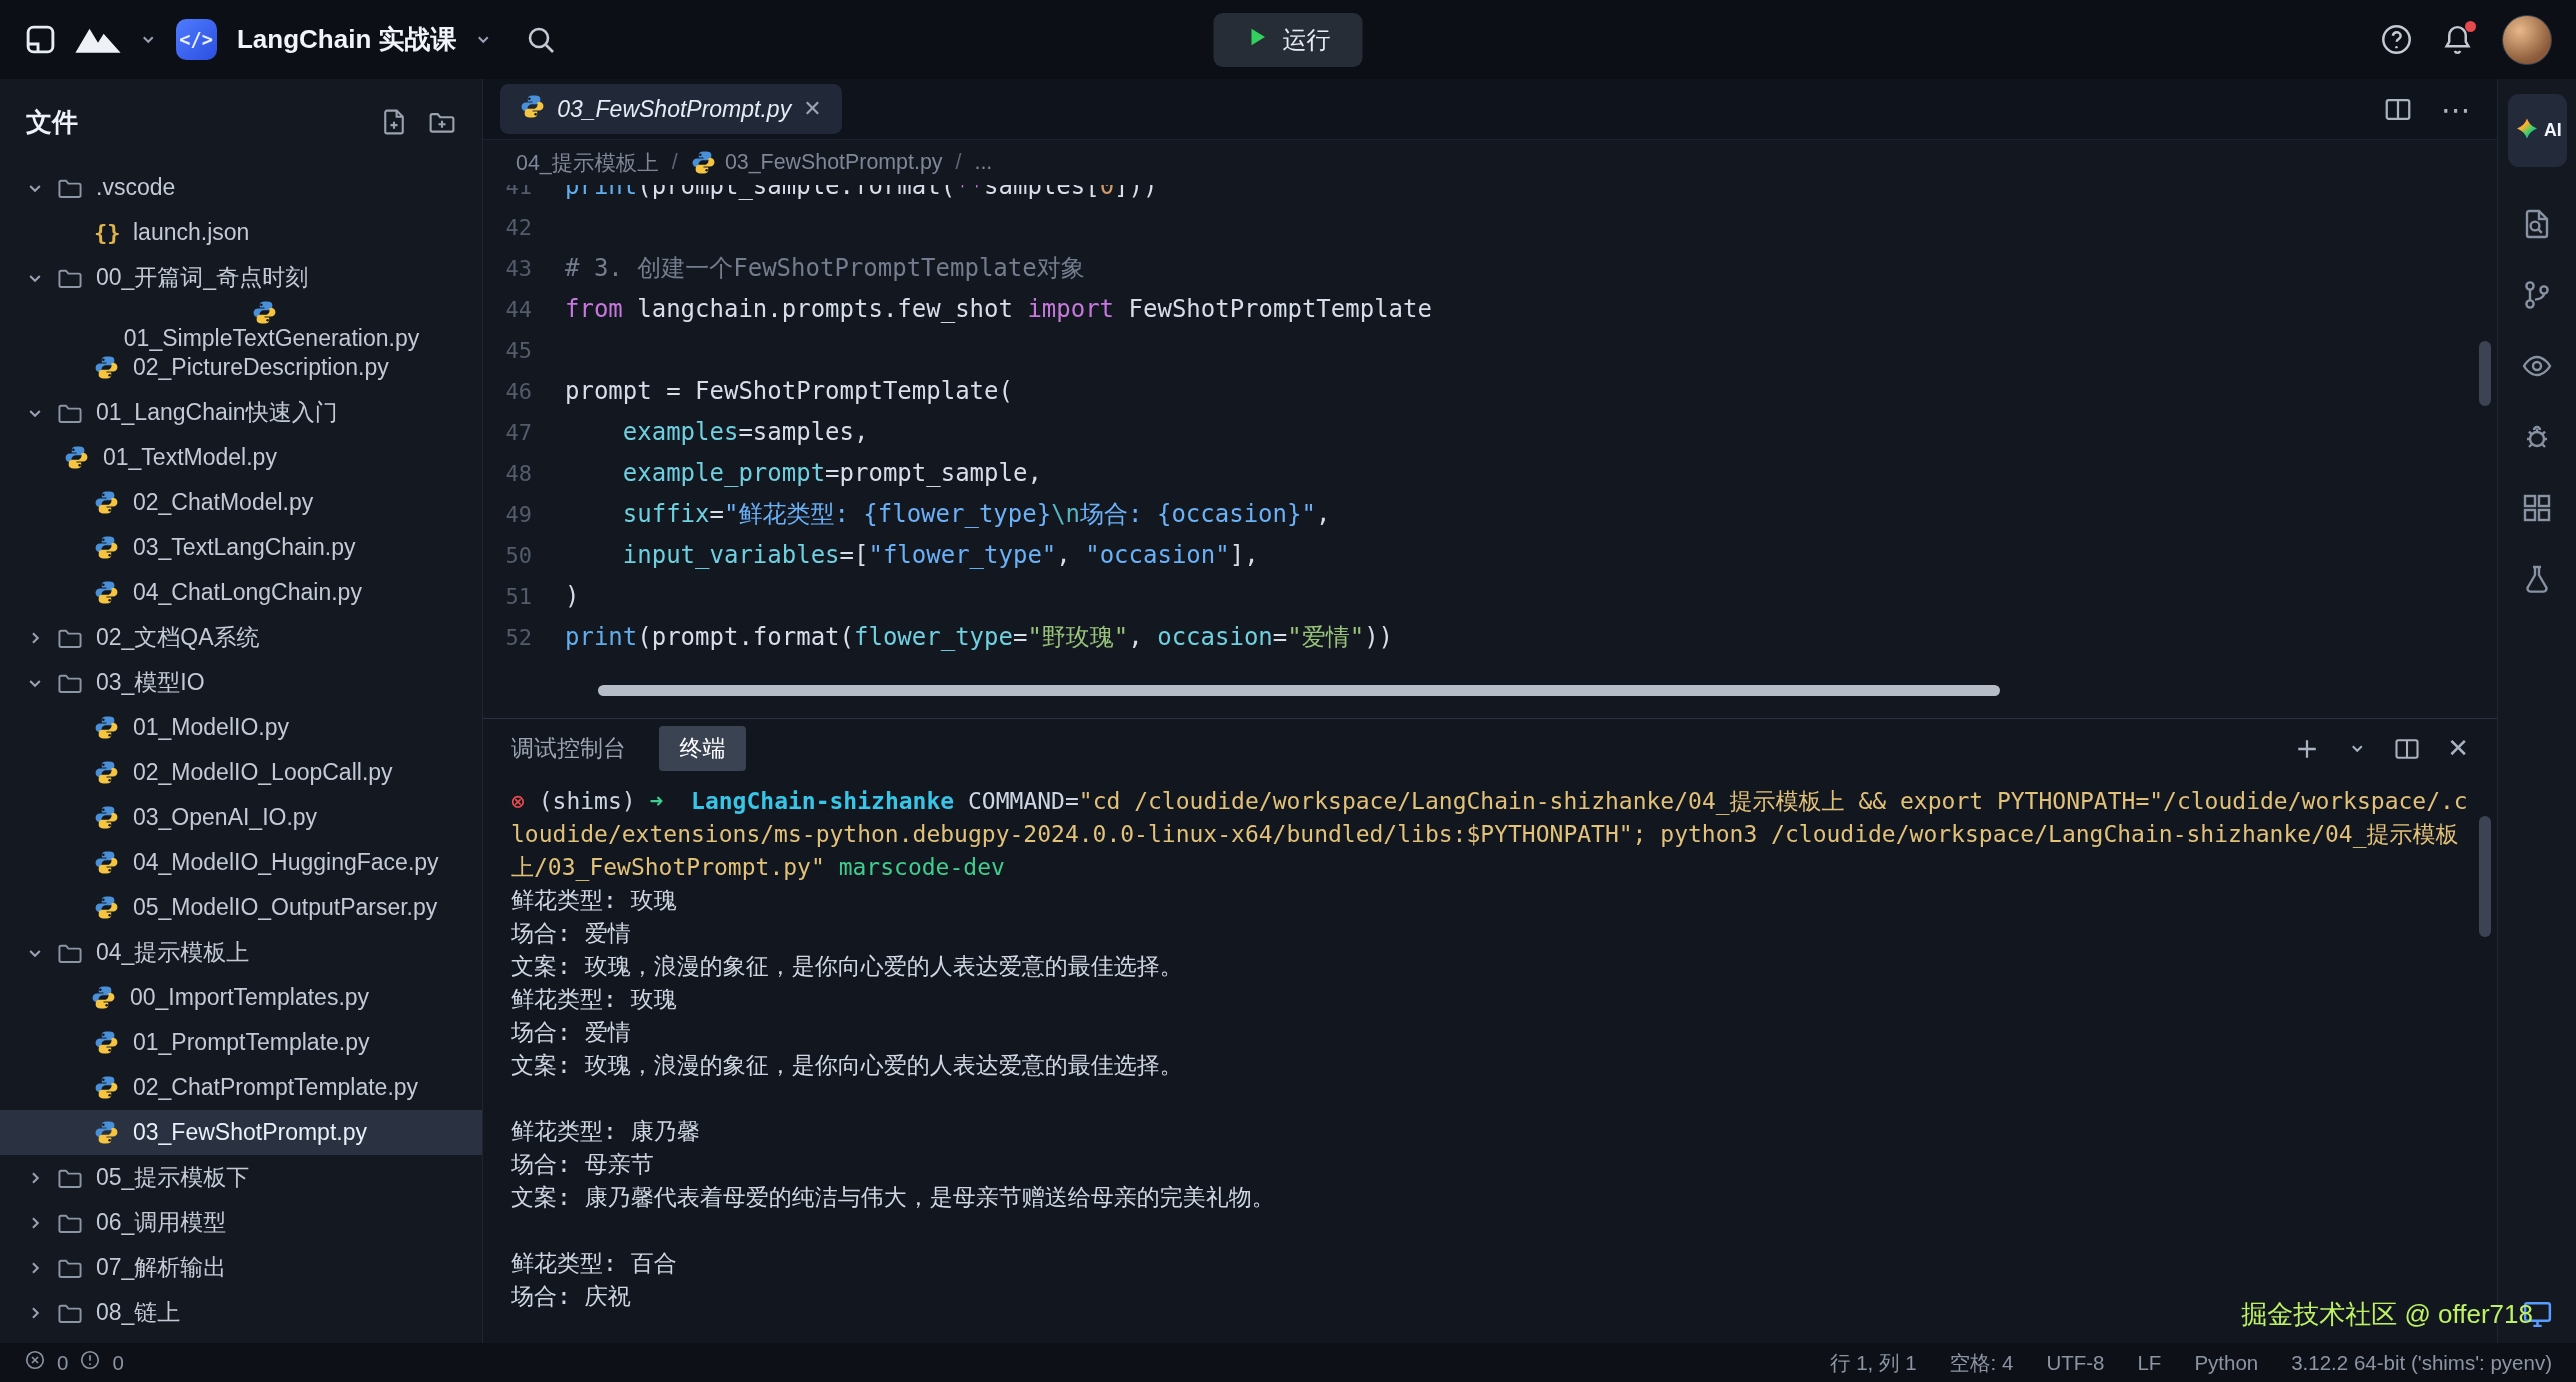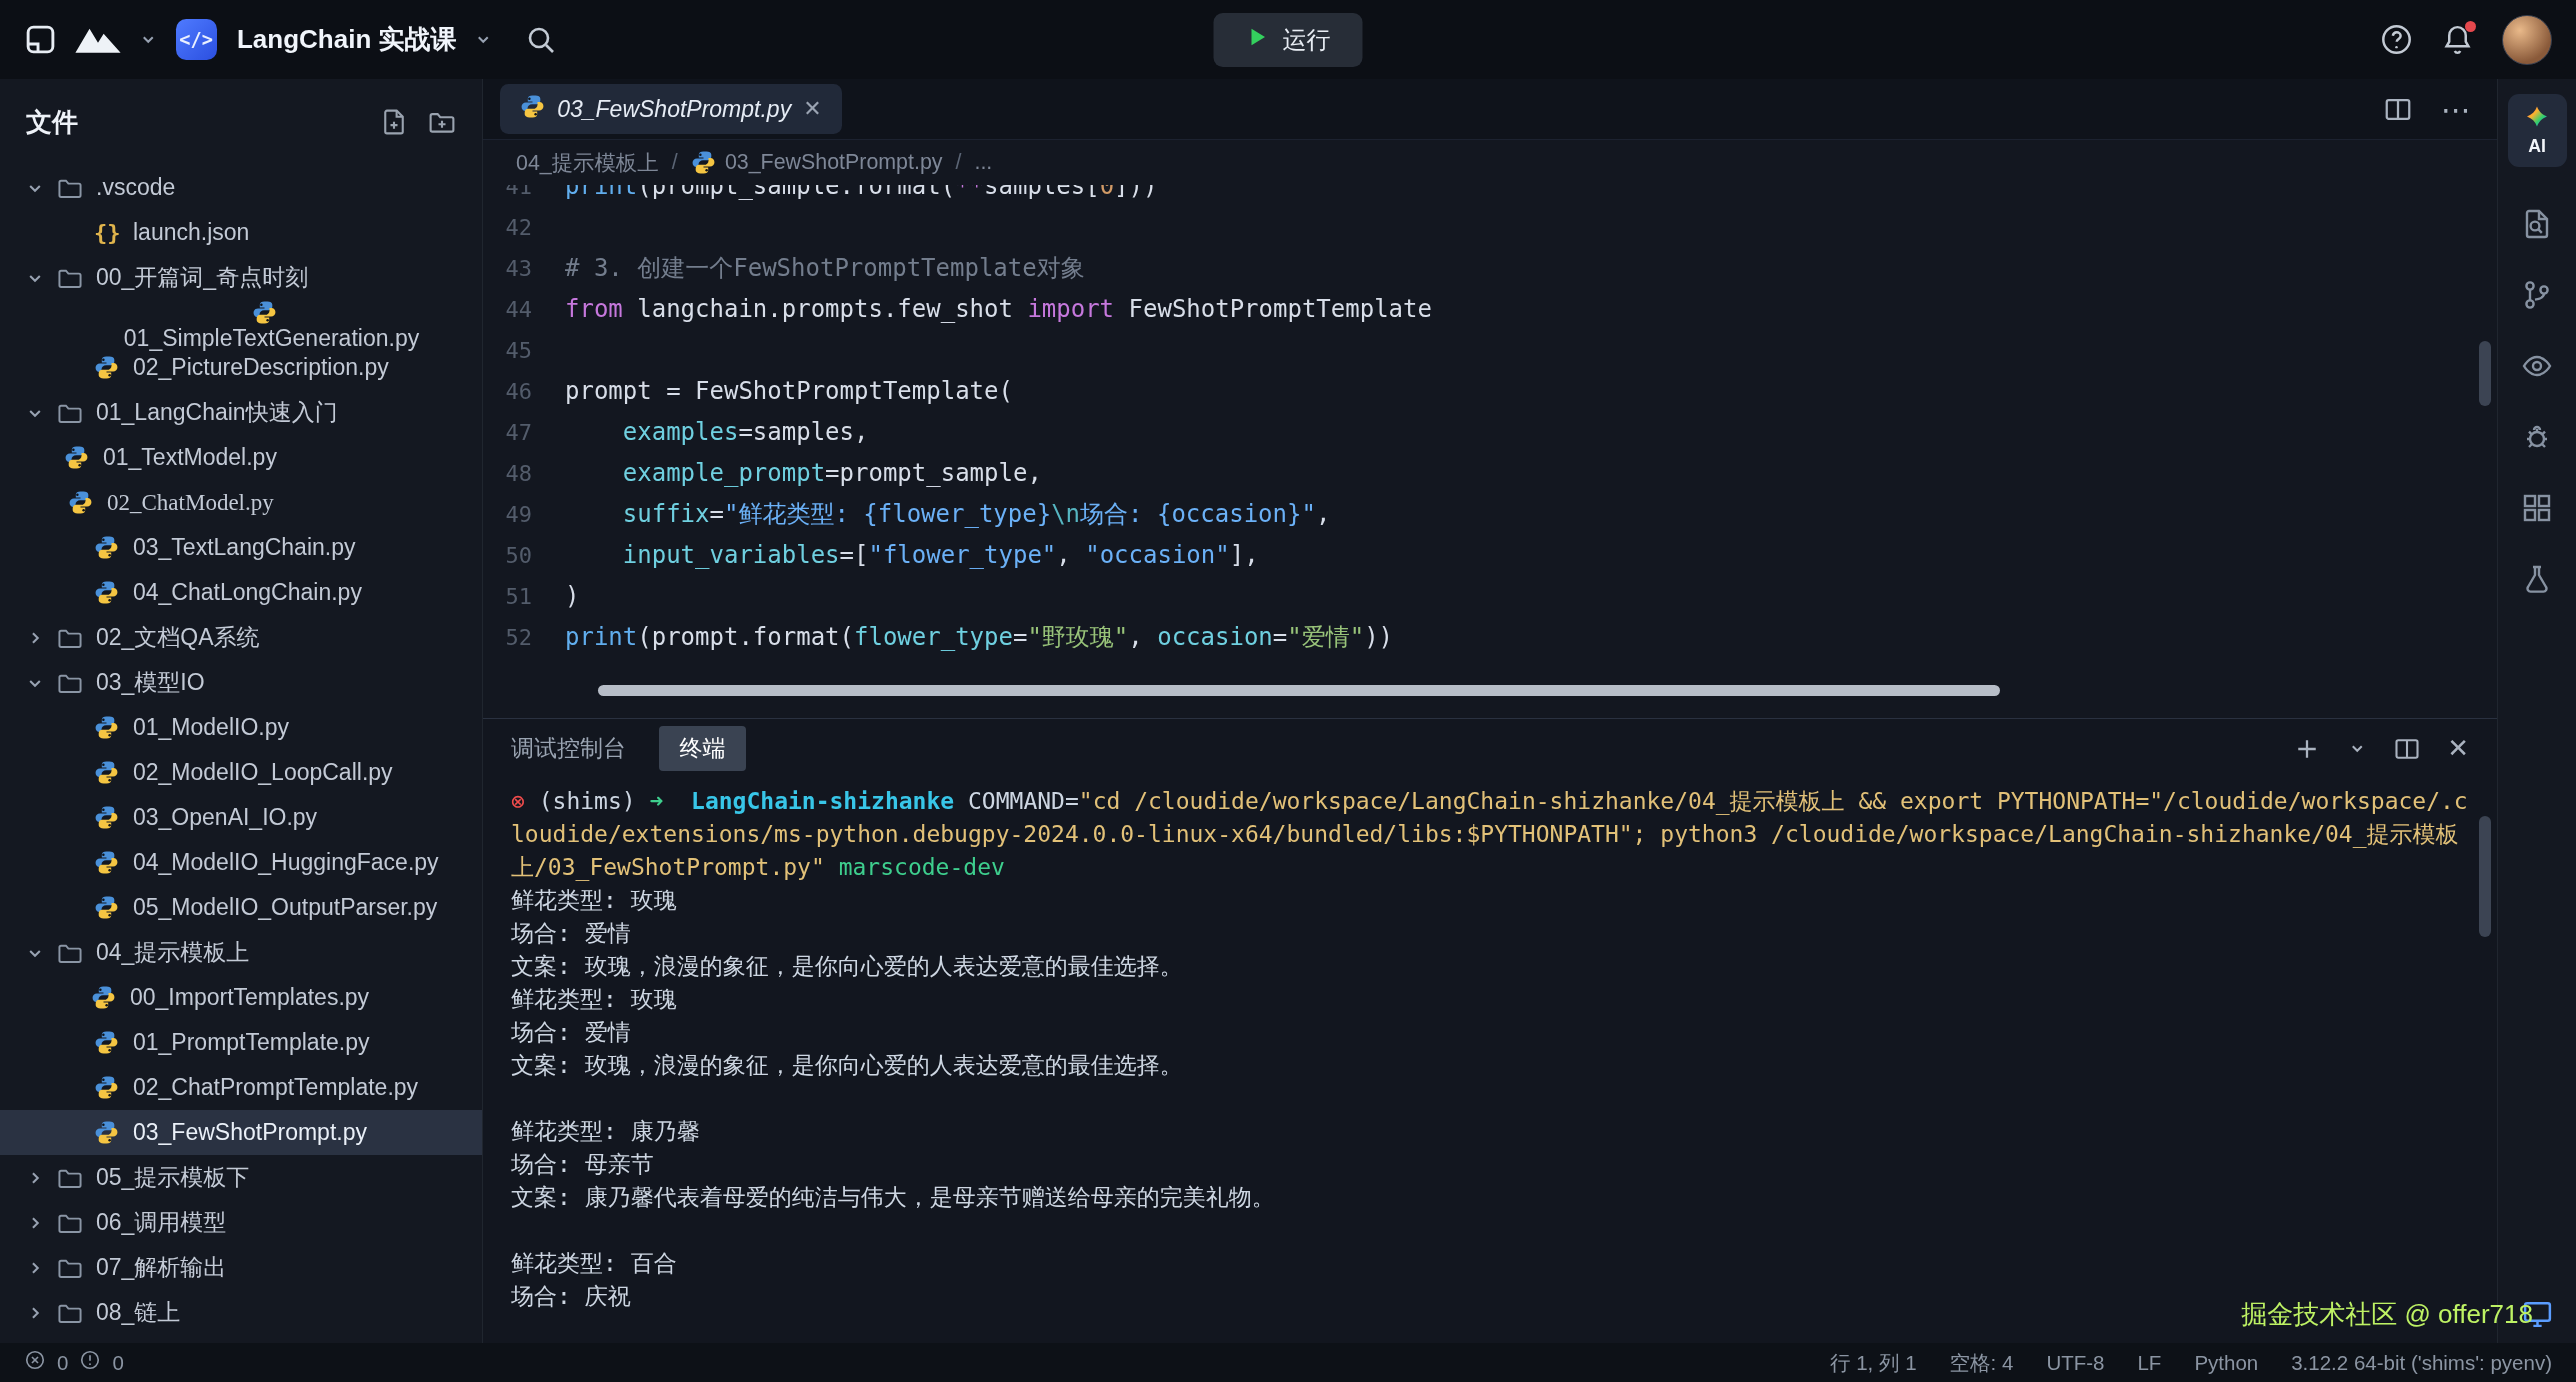--- a/index.html
+++ b/index.html
@@ -79,21 +79,21 @@
     font-family:"DejaVu Sans Mono","Liberation Mono",monospace; font-size:23px; line-height:33px;
     color:#cdd6e2; white-space:pre-wrap; word-break:break-all; }
   .t-fg { color:#cdd6e2; } .t-err { color:#f14c4c; } .t-grn { color:#3ecf8e; }
   .t-cyanb { color:#38c6e8; font-weight:bold; } .t-yel { color:#e2c178; }
   .term-vscroll { position:absolute; right:5.6px; top:97px; width:12px; height:121px; background:#3c4453; border-radius:6.5px; }
 
   
   .activitybar { width:79px; flex:none; background:#141821; border-left:0.9px solid #20262f;
     display:flex; flex-direction:column; align-items:center; padding:15px 0 13px; gap:39px; }
   .ai-chip { width:59px; height:73px; border-radius:11px; background:#232b3b; display:flex;
-    flex-direction:column; align-items:center; justify-content:center; gap:1.9px; cursor:pointer; margin-bottom:1.9px; }
+    align-items:center; justify-content:center; gap:1.9px; cursor:pointer; margin-bottom:1.9px; }
   .ai-chip span { color:#f2f5fa; font-size:17.7px; font-weight:bold; }
   .ab-icon { cursor:pointer; display:inline-flex; }
   .ab-bottom { margin-top:auto; }
 
   
   .statusbar { height:39px; flex:none; background:#0d1117; display:flex; align-items:center;
     padding:0 24px; font-size:20.5px; color:#8b95a3; }
   .status-left { display:flex; align-items:center; gap:11px; cursor:pointer; }
   .status-right { margin-left:auto; display:flex; align-items:center; gap:33px; }
   .status-item { cursor:pointer; white-space:nowrap; }
@@ -257,21 +257,21 @@
             <span class="ticon">
               <svg viewBox="0 0 16 16" width="25" height="25">
                 <path fill="#4a90d9" d="M7.9 1c-1.7 0-2.9.6-2.9 2v1.8h3v.7H3.8C2.2 5.5 1 6.6 1 8.2s1 2.7 2.6 2.7h1.2V9.2c0-1.5 1.3-2.7 2.9-2.7h3.1c1.3 0 2.2-1 2.2-2.3V3c0-1.3-1.4-2-3.1-2z"></path>
                 <path fill="#f5c542" d="M8.1 15c1.7 0 2.9-.6 2.9-2v-1.8H8v-.7h4.2c1.6 0 2.8-1.1 2.8-2.7s-1-2.7-2.6-2.7h-1.2v1.7c0 1.5-1.3 2.7-2.9 2.7H5.2c-1.3 0-2.2 1-2.2 2.3V13c0 1.3 1.4 2 3.1 2z"></path>
                 <circle cx="6" cy="3.1" r=".8" fill="#0e1116"></circle>
                 <circle cx="10" cy="12.9" r=".8" fill="#0e1116"></circle>
               </svg>
             </span>
             <span class="tlabel">01_TextModel.py</span>
           </div>
-          <div class="tree-row" style="padding-left: 35px; font-family: Liberation Serif, serif;">
+          <div class="tree-row" style="padding-left: 61px;">
             <span class="chev"></span>
             <span class="ticon">
               <svg viewBox="0 0 16 16" width="25" height="25">
                 <path fill="#4a90d9" d="M7.9 1c-1.7 0-2.9.6-2.9 2v1.8h3v.7H3.8C2.2 5.5 1 6.6 1 8.2s1 2.7 2.6 2.7h1.2V9.2c0-1.5 1.3-2.7 2.9-2.7h3.1c1.3 0 2.2-1 2.2-2.3V3c0-1.3-1.4-2-3.1-2z"></path>
                 <path fill="#f5c542" d="M8.1 15c1.7 0 2.9-.6 2.9-2v-1.8H8v-.7h4.2c1.6 0 2.8-1.1 2.8-2.7s-1-2.7-2.6-2.7h-1.2v1.7c0 1.5-1.3 2.7-2.9 2.7H5.2c-1.3 0-2.2 1-2.2 2.3V13c0 1.3 1.4 2 3.1 2z"></path>
                 <circle cx="6" cy="3.1" r=".8" fill="#0e1116"></circle>
                 <circle cx="10" cy="12.9" r=".8" fill="#0e1116"></circle>
               </svg>
             </span>
             <span class="tlabel">02_ChatModel.py</span>

